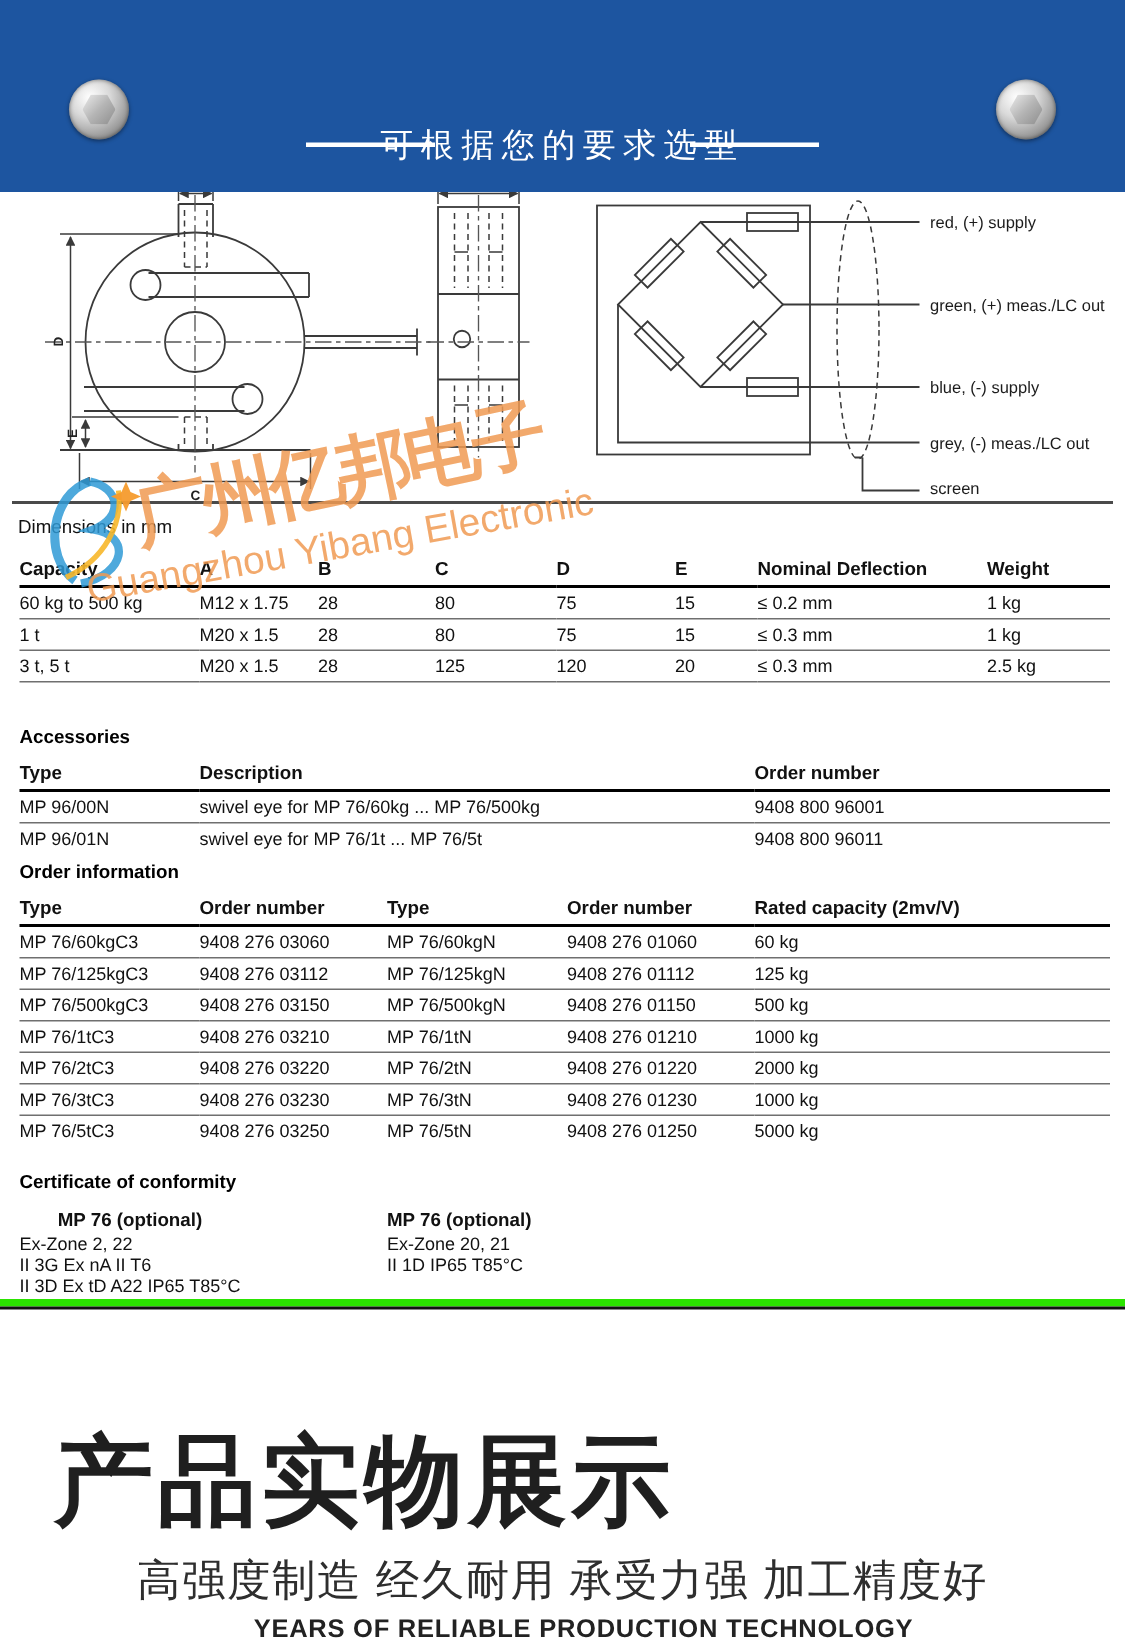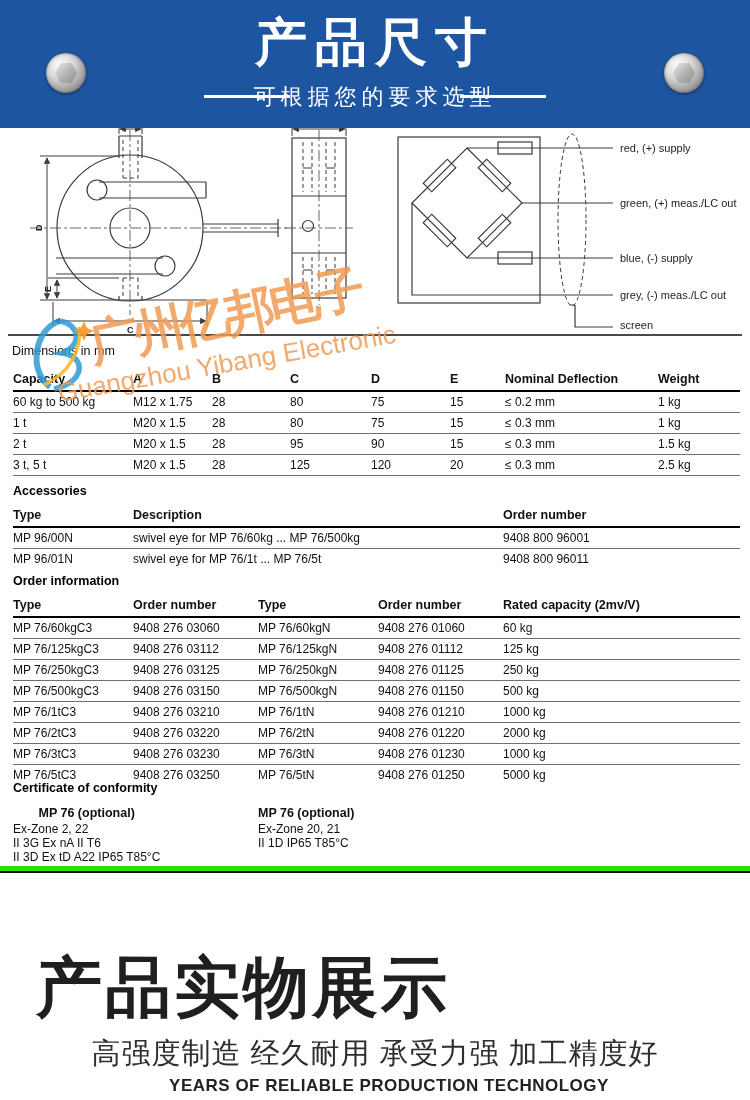--- a/index.html
+++ b/index.html
@@ -64,21 +64,20 @@
   .dimln{stroke:#3a3a3a;stroke-width:1;fill:none;}
   .dtxt{font-family:"Liberation Sans",sans-serif;font-size:9px;fill:#222;font-weight:bold;}
   .wtxt{font-family:"Liberation Sans",sans-serif;font-size:11px;fill:#1c1c1c;}
 </style>
 </head>
 <body>
 
 <div class="page">
 
   <div class="banner">
-    <div class="banner-title">产品尺寸</div>
     <div class="banner-line line-l"></div>
     <div class="banner-sub">可根据您的要求选型</div>
     <div class="banner-line line-r"></div>
     <div class="screw screw-l">
         <div class="screw-hex"></div>
       </div>
     <div class="screw screw-r">
         <div class="screw-hex"></div>
       </div>
   </div>
@@ -213,30 +212,20 @@
           <td>1 t</td>
           <td>M20 x 1.5</td>
           <td>28</td>
           <td>80</td>
           <td>75</td>
           <td>15</td>
           <td>≤ 0.3 mm</td>
           <td>1 kg</td>
         </tr>
         <tr>
-          <td>2 t</td>
-          <td>M20 x 1.5</td>
-          <td>28</td>
-          <td>95</td>
-          <td>90</td>
-          <td>15</td>
-          <td>≤ 0.3 mm</td>
-          <td>1.5 kg</td>
-        </tr>
-        <tr>
           <td>3 t, 5 t</td>
           <td>M20 x 1.5</td>
           <td>28</td>
           <td>125</td>
           <td>120</td>
           <td>20</td>
           <td>≤ 0.3 mm</td>
           <td>2.5 kg</td>
         </tr>
       </tbody>
@@ -295,27 +284,20 @@
           <td>MP 76/60kgN</td>
           <td>9408 276 01060</td>
           <td>60 kg</td>
         </tr>
         <tr>
           <td>MP 76/125kgC3</td>
           <td>9408 276 03112</td>
           <td>MP 76/125kgN</td>
           <td>9408 276 01112</td>
           <td>125 kg</td>
-        </tr>
-        <tr>
-          <td>MP 76/250kgC3</td>
-          <td>9408 276 03125</td>
-          <td>MP 76/250kgN</td>
-          <td>9408 276 01125</td>
-          <td>250 kg</td>
         </tr>
         <tr>
           <td>MP 76/500kgC3</td>
           <td>9408 276 03150</td>
           <td>MP 76/500kgN</td>
           <td>9408 276 01150</td>
           <td>500 kg</td>
         </tr>
         <tr>
           <td>MP 76/1tC3</td>

